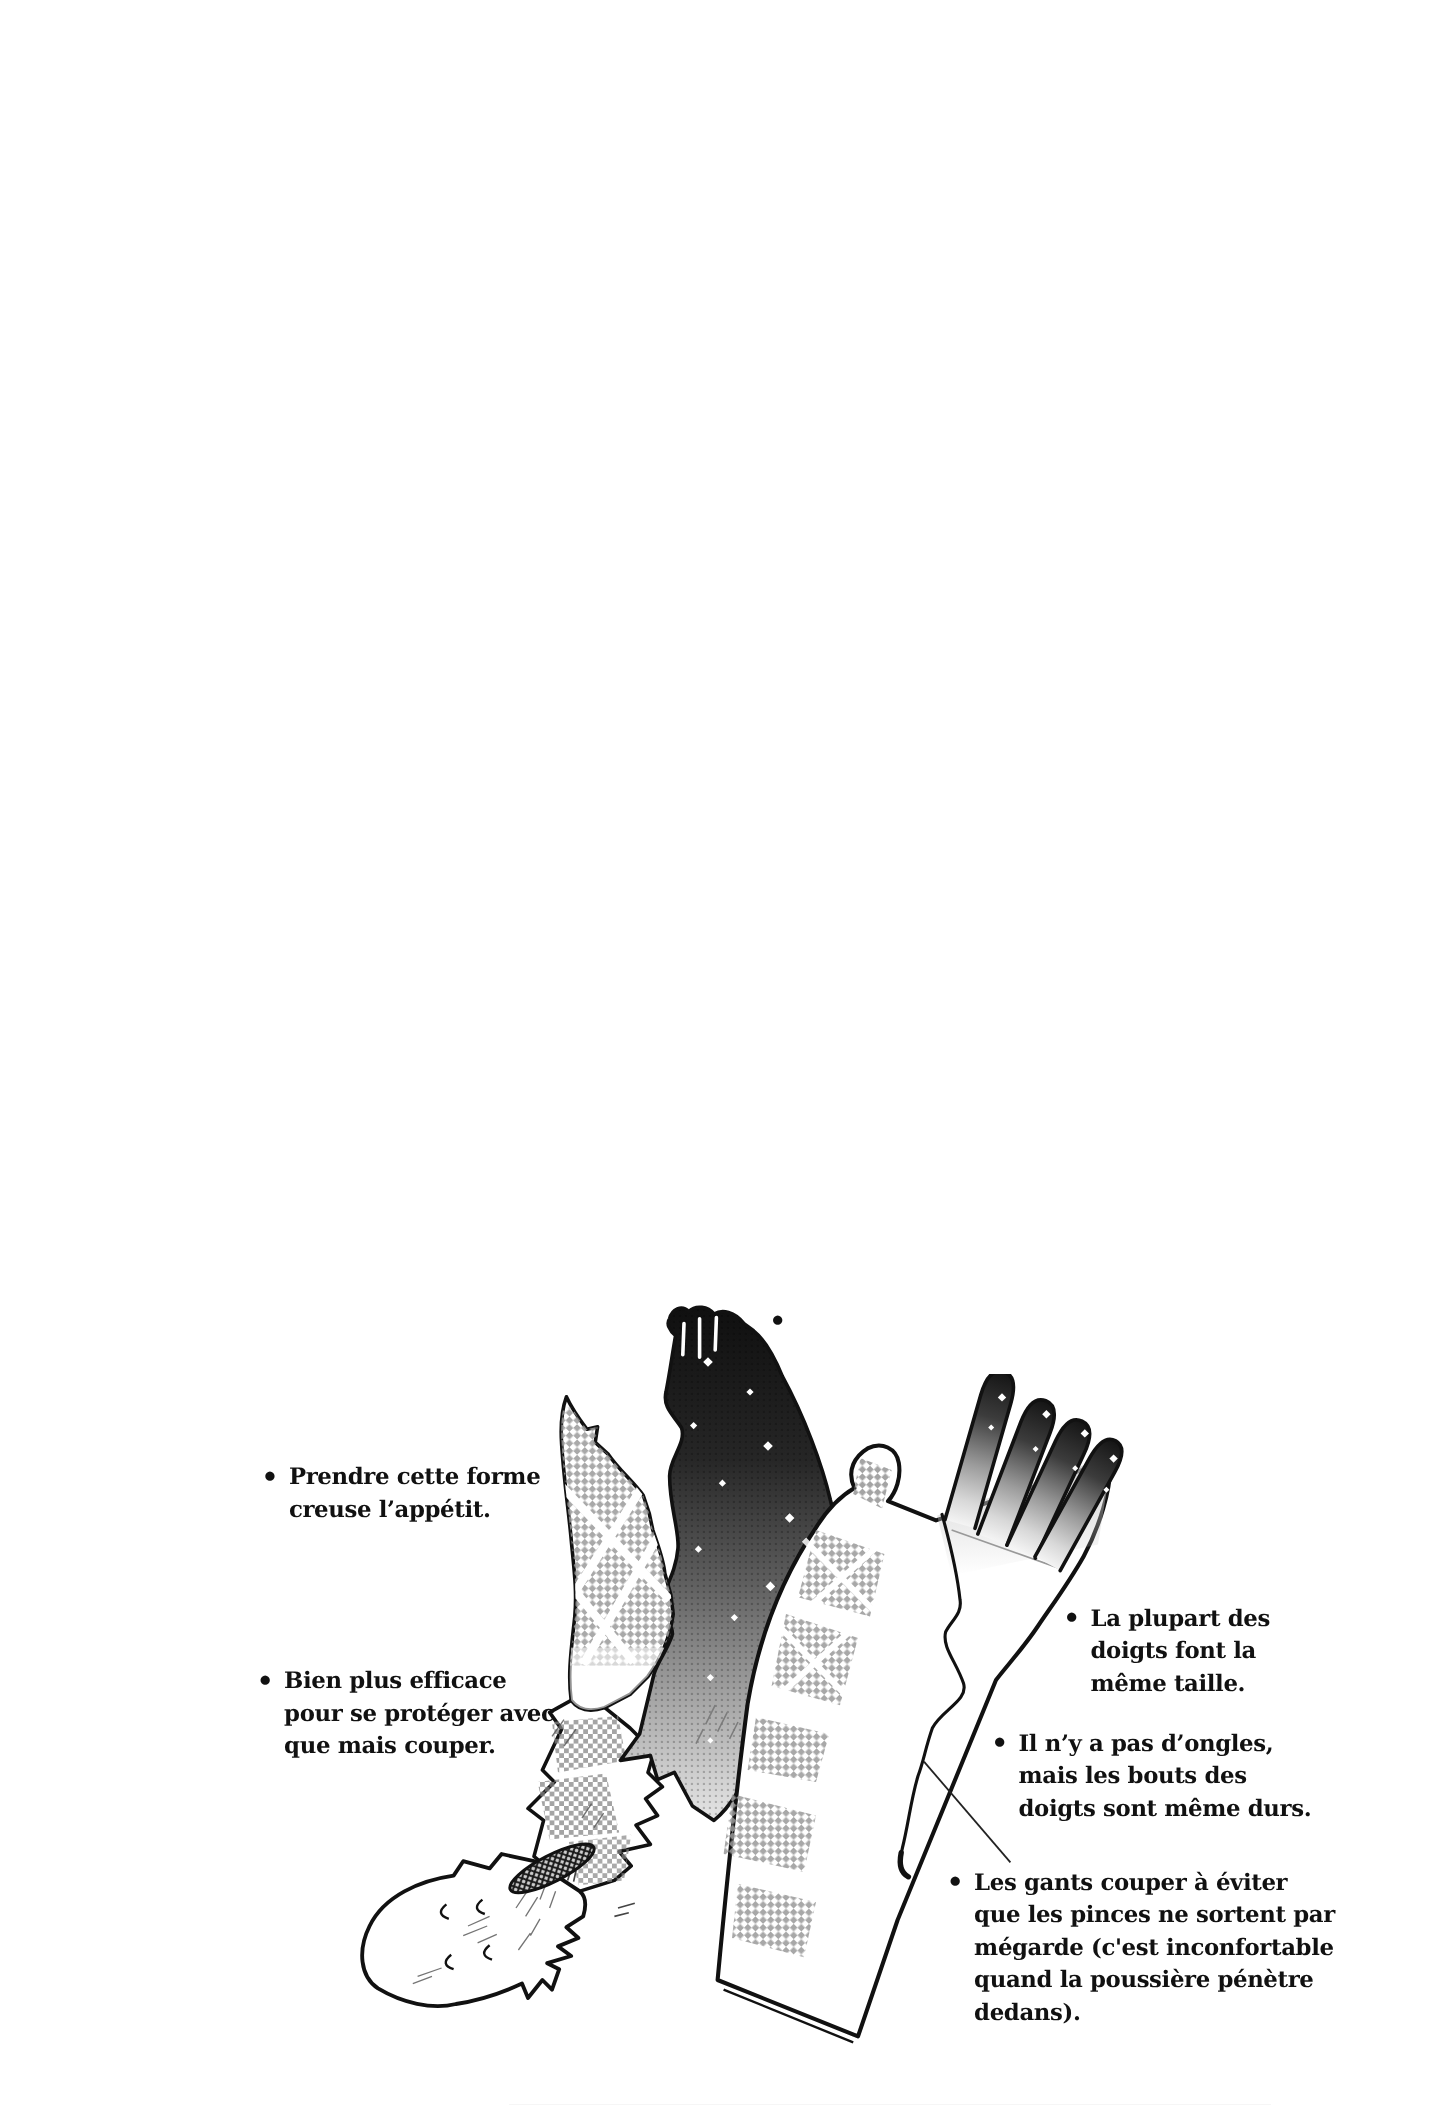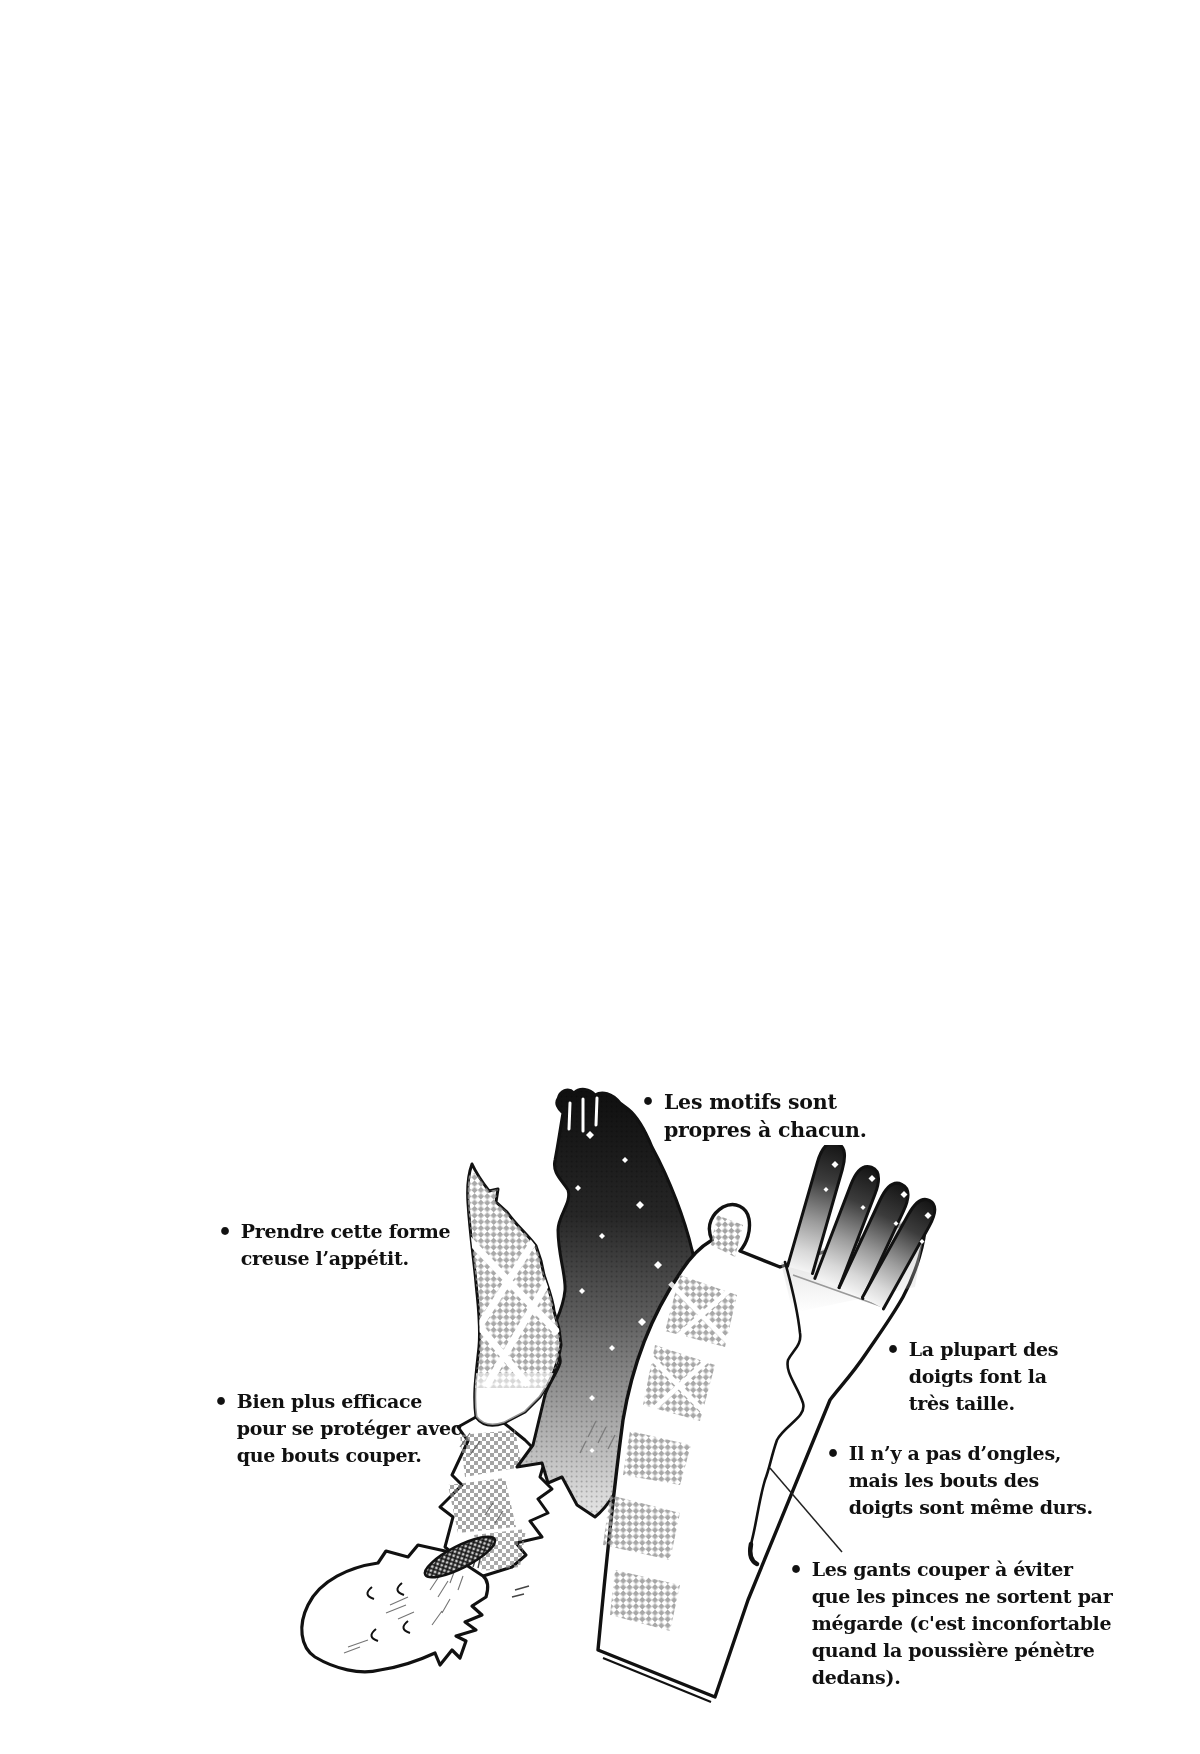--- a/index.html
+++ b/index.html
@@ -230,42 +230,40 @@
         <path d="M278,60 l2.5,2.5 -2.5,2.5 -2.5,-2.5 Z"></path>
       <path d="M311,76 l2.5,2.5 -2.5,2.5 -2.5,-2.5 Z"></path>
         <path d="M337,94 l2.5,2.5 -2.5,2.5 -2.5,-2.5 Z"></path>
     </g>
 
     <path d="M185,323 L257,407" stroke="#222" stroke-width="1.5" fill="none"></path>
   </svg>
 
   <div class="annot big" style="left:641px;top:1088px;">
     <span class="bullet">•</span>
-    <div>Les motifs sont
-propres à chacun.</div>
   </div>
 
   <div class="annot" style="left:218px;top:1218px;">
     <span class="bullet">•</span>
     <div>Prendre cette forme
 creuse l’appétit.</div>
   </div>
 
   <div class="annot" style="left:214px;top:1388px;">
     <span class="bullet">•</span>
     <div>Bien plus efficace
 pour se protéger avec
-que bouts couper.</div>
+que mais couper.</div>
   </div>
 
   <div class="annot" style="left:886px;top:1336px;">
     <span class="bullet">•</span>
     <div>La plupart des
 doigts font la
-très taille.</div>
+même taille.</div>
   </div>
 
   <div class="annot" style="left:826px;top:1440px;">
     <span class="bullet">•</span>
     <div>Il n’y a pas d’ongles,
 mais les bouts des
 doigts sont même durs.</div>
   </div>
 
   <div class="annot" style="left:789px;top:1556px;">

